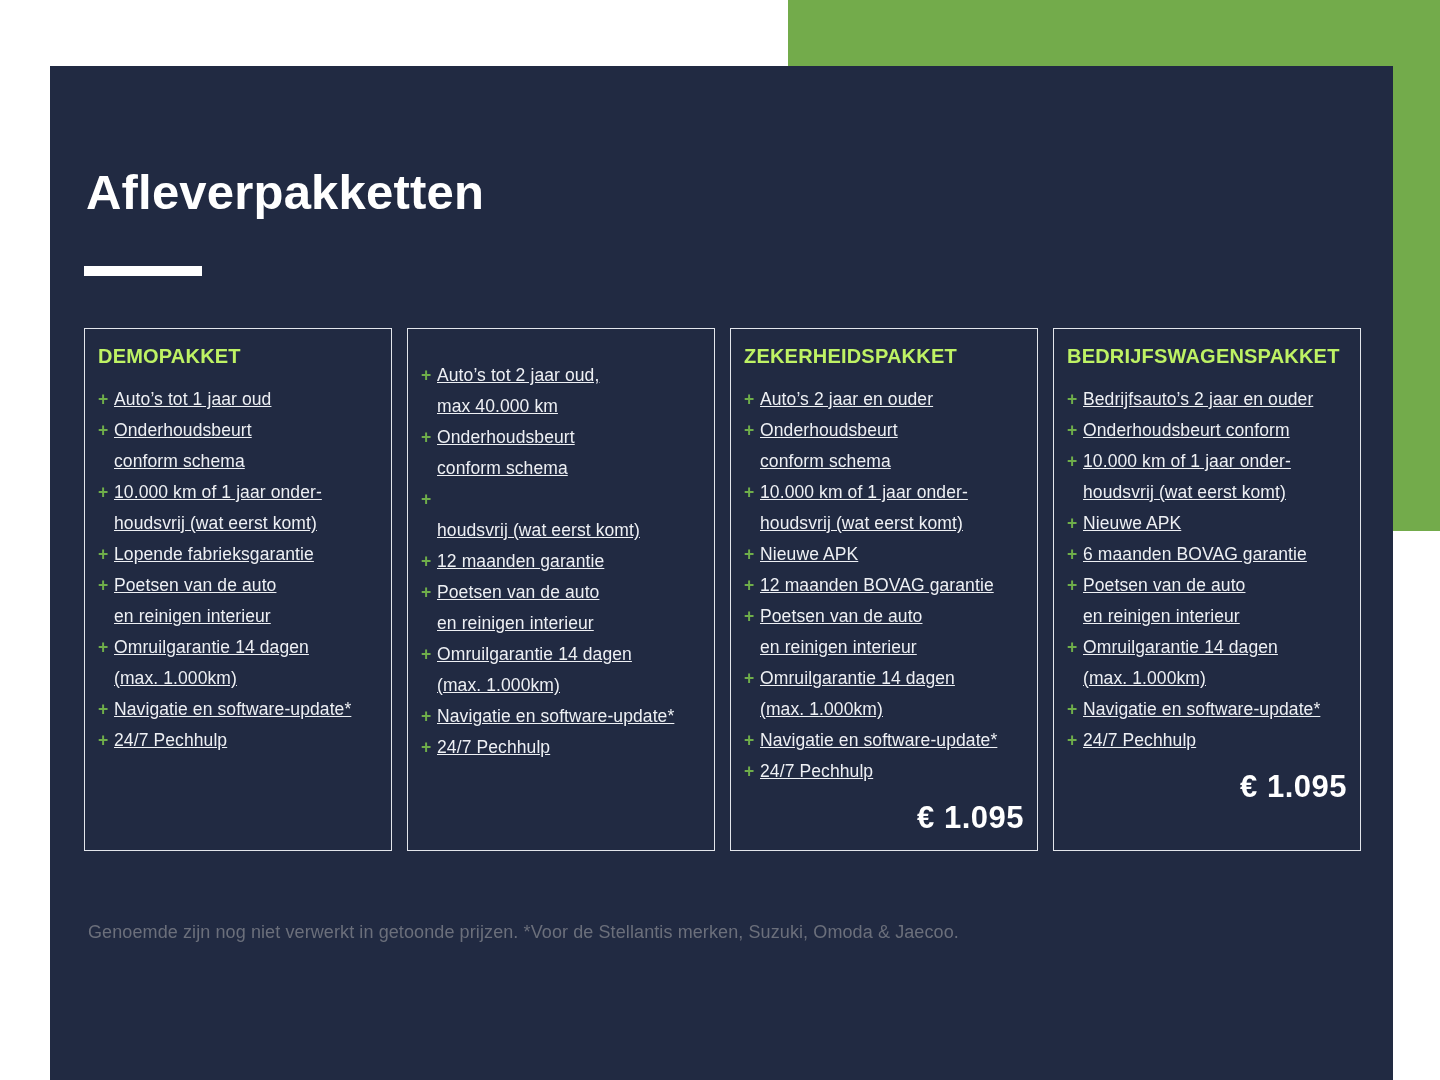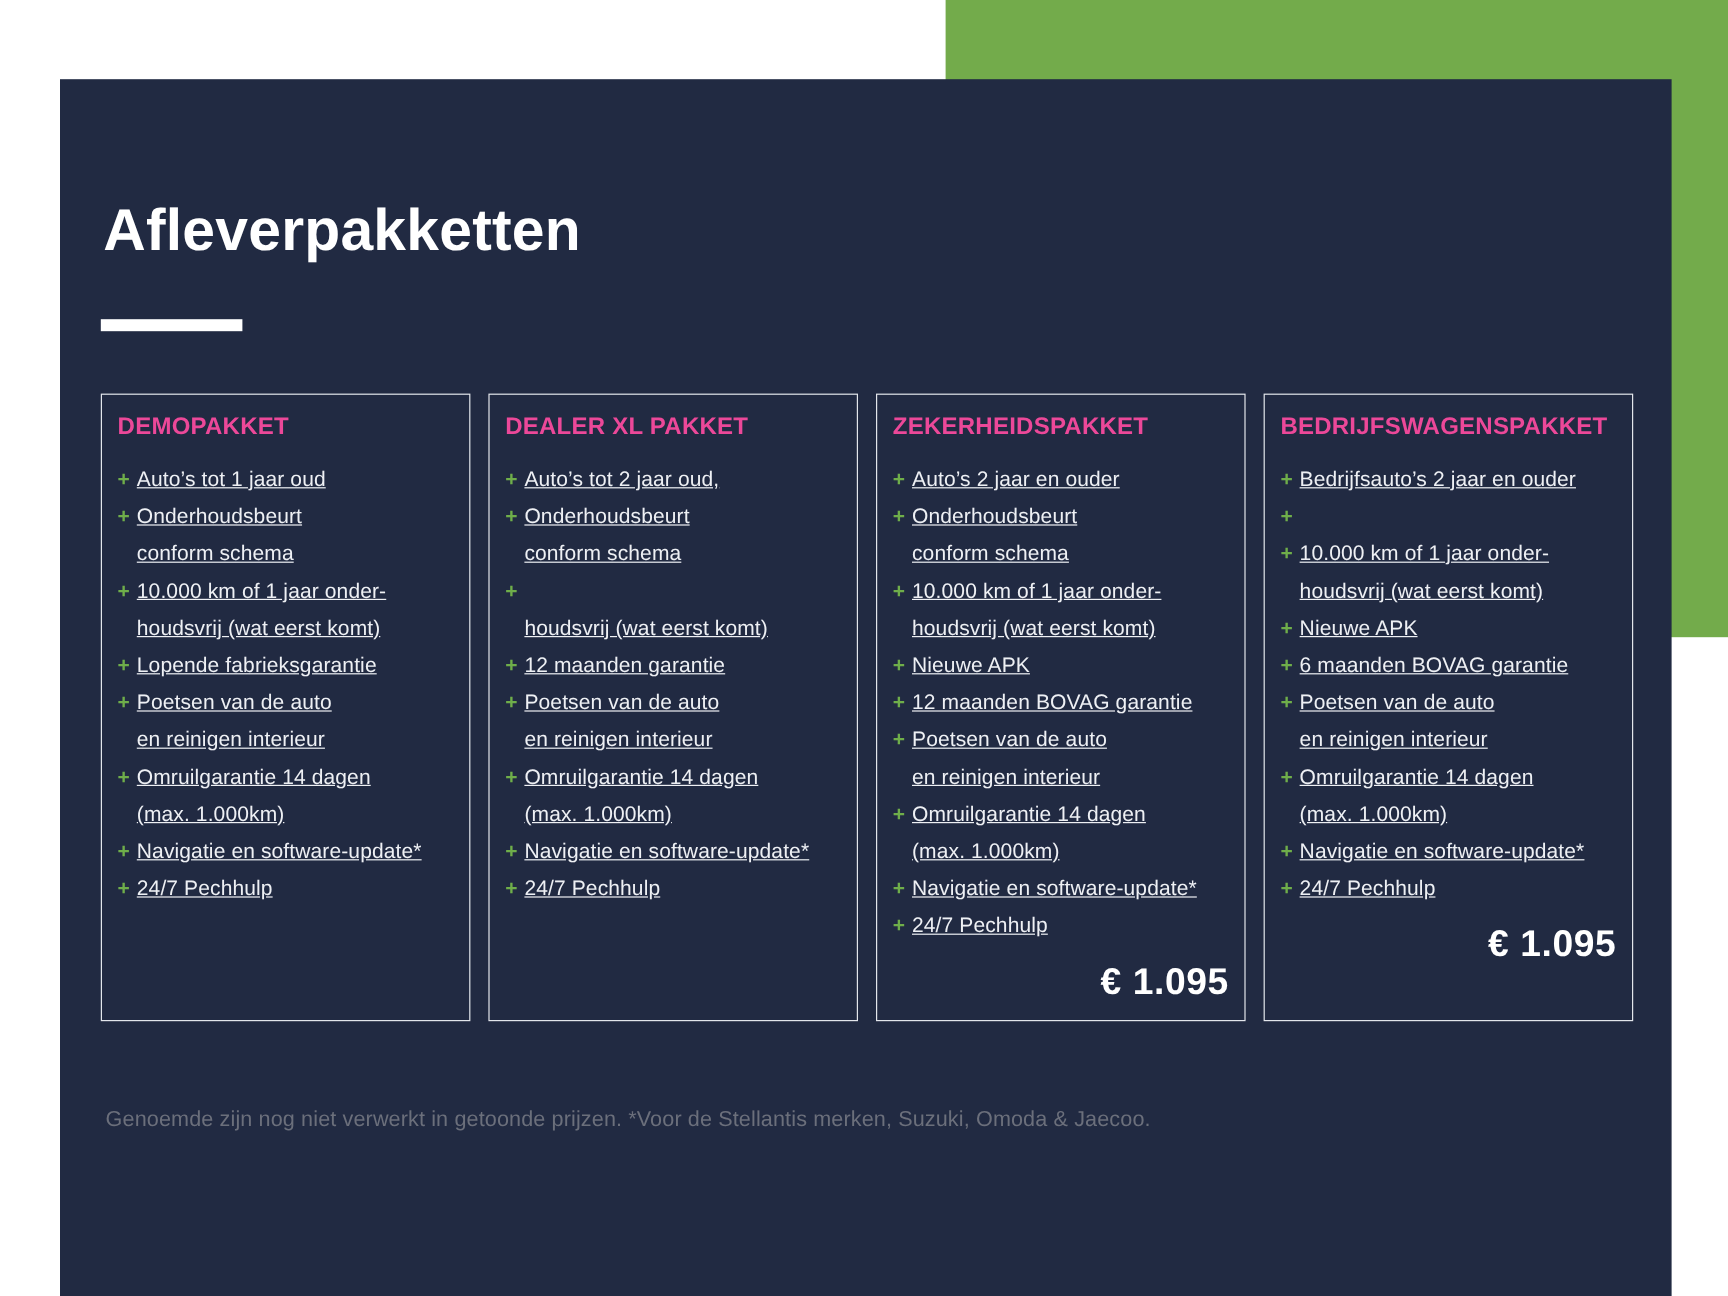--- a/index.html
+++ b/index.html
@@ -51,21 +51,21 @@
     padding: 15px 13px 0 13px;
     display: flex;
     flex-direction: column;
   }
   .card-title {
     margin: 0;
     font-size: 20px;
     font-weight: bold;
     letter-spacing: 0.2px;
     line-height: 24px;
-    color: #ec4899;
+    color: #bef264;
     white-space: nowrap;
   }
   .card-list { margin-top: 16px; }
   .line {
     display: flex;
     line-height: 31px;
     font-size: 17.5px;
     color: var(--text, #eef0f4);
     white-space: nowrap;
   }
@@ -150,25 +150,28 @@
             <span class="plus">+</span>
             <span class="line-text">Navigatie en software-update*</span>
           </div>
           <div class="line">
             <span class="plus">+</span>
             <span class="line-text">24/7 Pechhulp</span>
           </div>
         </div>
       </section>
       <section class="card">
-        <h2 class="card-title">DEALER XL PAKKET</h2>
         <div class="card-list">
           <div class="line">
             <span class="plus">+</span>
             <span class="line-text">Auto’s tot 2 jaar oud,</span>
+          </div>
+          <div class="line">
+            <span class="plus"></span>
+            <span class="line-text">max 40.000 km</span>
           </div>
           <div class="line">
             <span class="plus">+</span>
             <span class="line-text">Onderhoudsbeurt</span>
           </div>
           <div class="line">
             <span class="plus"></span>
             <span class="line-text">conform schema</span>
           </div>
           <div class="line">
@@ -268,20 +271,21 @@
       </section>
       <section class="card">
         <h2 class="card-title">BEDRIJFSWAGENSPAKKET</h2>
         <div class="card-list">
           <div class="line">
             <span class="plus">+</span>
             <span class="line-text">Bedrijfsauto’s 2 jaar en ouder</span>
           </div>
           <div class="line">
             <span class="plus">+</span>
+            <span class="line-text">Onderhoudsbeurt conform</span>
           </div>
           <div class="line">
             <span class="plus">+</span>
             <span class="line-text">10.000 km of 1 jaar onder-</span>
           </div>
           <div class="line">
             <span class="plus"></span>
             <span class="line-text">houdsvrij (wat eerst komt)</span>
           </div>
           <div class="line">

